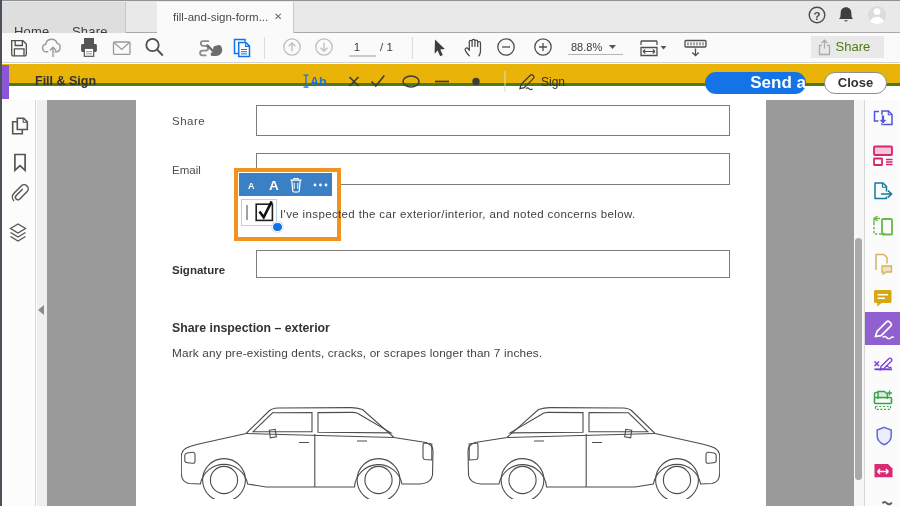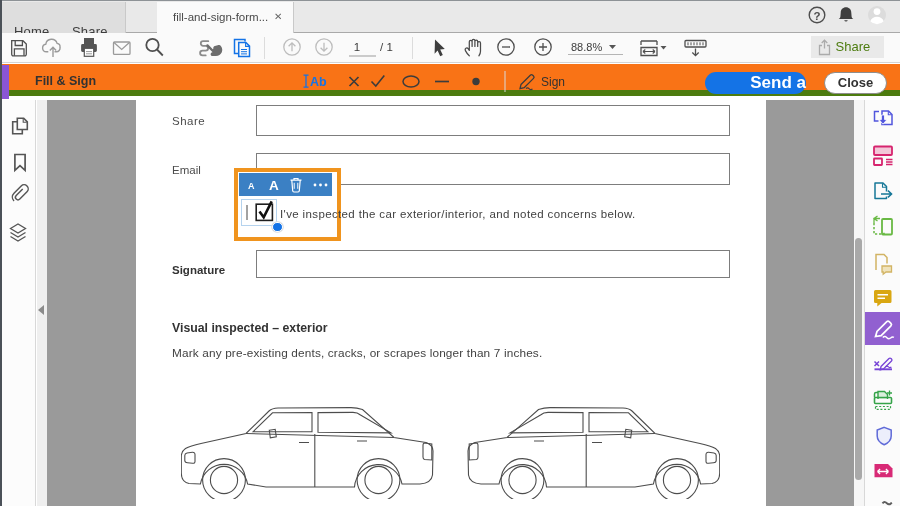--- a/index.html
+++ b/index.html
@@ -14,21 +14,21 @@
   #activetab { left:126px; top:2px; width:137px; height:31px; background:#fafafa; border-right:1px solid #c9c9c9;margin-left:31px; }
   #tabtitle { left:16px; top:9px; font-size:11.5px; color:#4a4a4a; position:absolute; }
   #tabx { left:117px; top:9px; font-size:10px; color:#666; position:absolute; }
 
   
   #toolbar2 { left:0; top:33px; width:900px; height:30px; background:#fafafa; border-bottom:1px solid #d4d4d4; }
   .t2sep { position:absolute; top:4px; width:1px; height:22px; background:#dcdcdc; }
   #sharebtn { position:absolute; left:811px; top:3px; width:73px; height:22px; background:#e9e9e9; border-radius:0; color:#4d7c0f; font-size:13px; text-align:center; line-height:22px; }
 
   
-  #fsbar { left:0; top:64px; width:900px; height:32px; background:#f97316; border-bottom:6px solid #4d7c0f; }
+  #fsbar { left:0; top:64px; width:900px; height:22px; background:#eab308; border-bottom:3px solid #4d7c0f; }
   #fspurple { position:absolute; left:0; top:1px; width:9px; height:34px; background:#8a55d6; }
   #fstitle { position:absolute; left:35px; top:10px; font-size:12.5px; font-weight:bold; color:#323232; }
   #sendcopy { position:absolute; left:705px; top:7.5px; width:101px; height:22px; background:#1473e6; border-radius:11px; color:#fff; font-size:17px; font-weight:bold; text-align:right; line-height:22px; }
   #closebtn { position:absolute; left:824px; top:7.5px; width:63px; height:22px; background:#fff; border:1px solid #8e8e8e; border-radius:11px; color:#323232; font-size:13px; font-weight:bold; text-align:center; line-height:20px; }
 
   
   #leftedge { left:0; top:0; width:2px; height:506px; background:#4b5158; z-index:50; }
   #lsidebar { left:2px; top:100px; width:34px; height:406px; background:#fcfcfc; border-right:1px solid #d8d8d8; }
   #lstrip { left:37px; top:100px; width:10px; height:406px; background:#efefef; }
   #grayarea { left:47px; top:100px; width:807px; height:406px; background:#9a9a9a; }
@@ -315,21 +315,21 @@
   </div>
   <div class="abs" id="annotbox"></div>
   <div class="abs" id="caret"></div>
   <svg class="abs" style="left:254px; top:198px;" width="26" height="26" fill="none">
     <rect x="2.2" y="6.2" width="16.2" height="16.2" fill="#fff" stroke="#1f1f1f" stroke-width="1.6"></rect>
     <path d="M5.5,13.5 l4.2,5.8 l8,-16" stroke="#111" stroke-width="2.6" fill="none"></path>
   </svg>
   <span id="inspecttext">I've inspected the car exterior/interior, and noted concerns below.</span>
   <div class="abs" id="bluedot"></div>
 
-  <span class="flabel" style="left:172px; top:321px; font-weight:bold; color:#333; font-size:12.3px;">Visual inspected – exterior</span>
+  <span class="flabel" style="left:172px; top:321px; font-weight:bold; color:#333; font-size:12.3px;">Share inspection – exterior</span>
   <span class="flabel" style="left:172px; top:346px; font-size:11.8px; color:#424242; letter-spacing:0.15px;">Mark any pre-existing dents, cracks, or scrapes longer than 7 inches.</span>
 
   <svg class="abs" style="left:181px; top:403px;" width="254" height="96" fill="none" stroke="#4d4d4d" stroke-width="1.1" id="car1">
     <g id="carshape">
       <path d="M4.5,45.5 C 1.5,47.5 0.3,50.5 0.3,54 L 0.3,70 Q 0.3,79 8,80.5 L 19.4,81 A 24,24 0 0 1 66.6,81 L 85,84 L 173.5,84 A 24,24 0 0 1 221,81 L 239,81 Q 250.5,80 251.5,72 L 252,48 Q 252,42 245,39.5 L 213,34.5 L 181.5,6.5 Q 176,4.6 170,4.6 L 97,5 Q 91,5.2 88,8 L 65,30.5 L 20,40.5 Q 9,43 4.5,45.5 Z"></path>
       <path d="M65,30.5 L 213,34.5"></path>
       <path d="M72,28.8 L 91.5,9.8 L 131,9.6 L 131,28.8 Z"></path>
       <path d="M137,9.6 L 172,9.4 Q 176.5,9.4 179.5,12 L 210,29.9 L 137,29.2 Z"></path>
       <path d="M133.8,31 L 133.8,84"></path>
       <path d="M118,39.5 L 128,39.5 M 176,38 L 186,38"></path>

